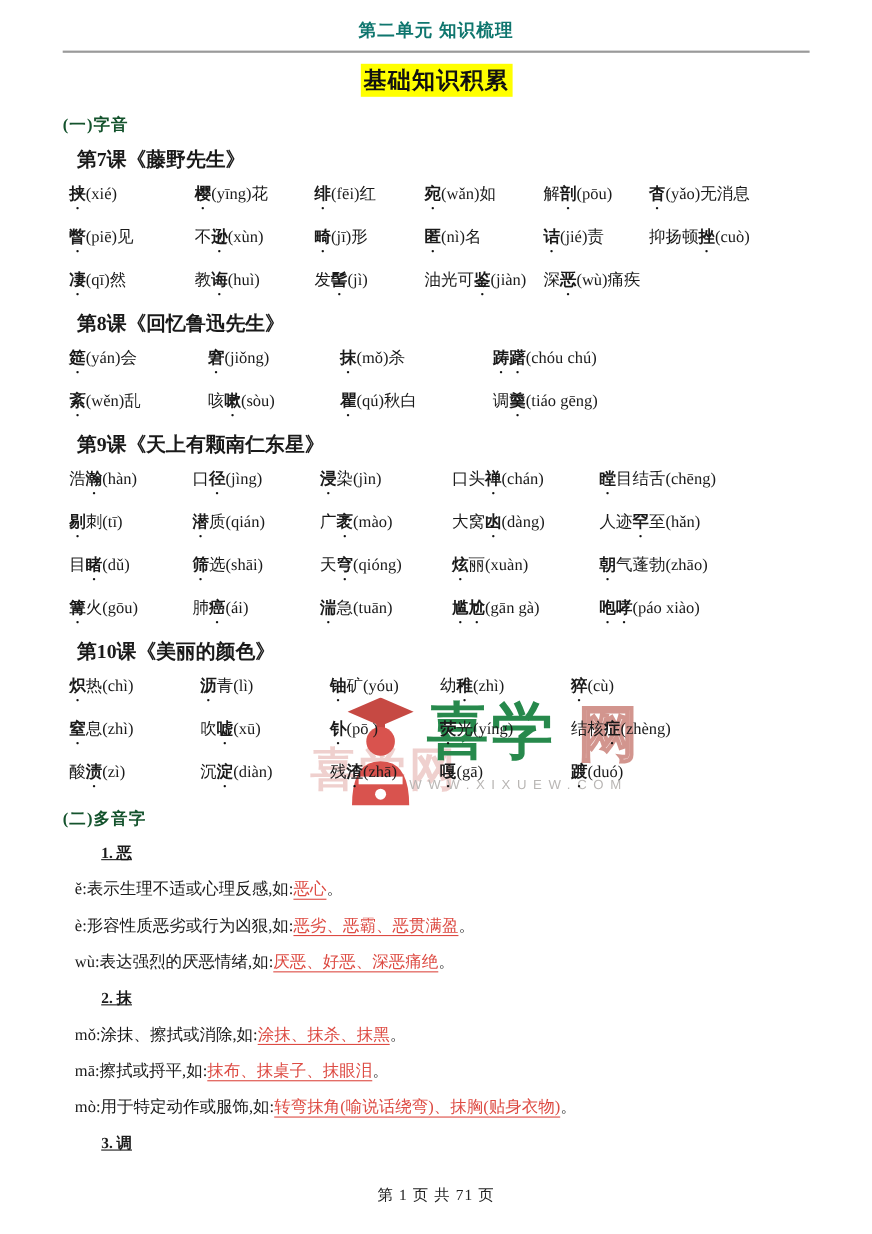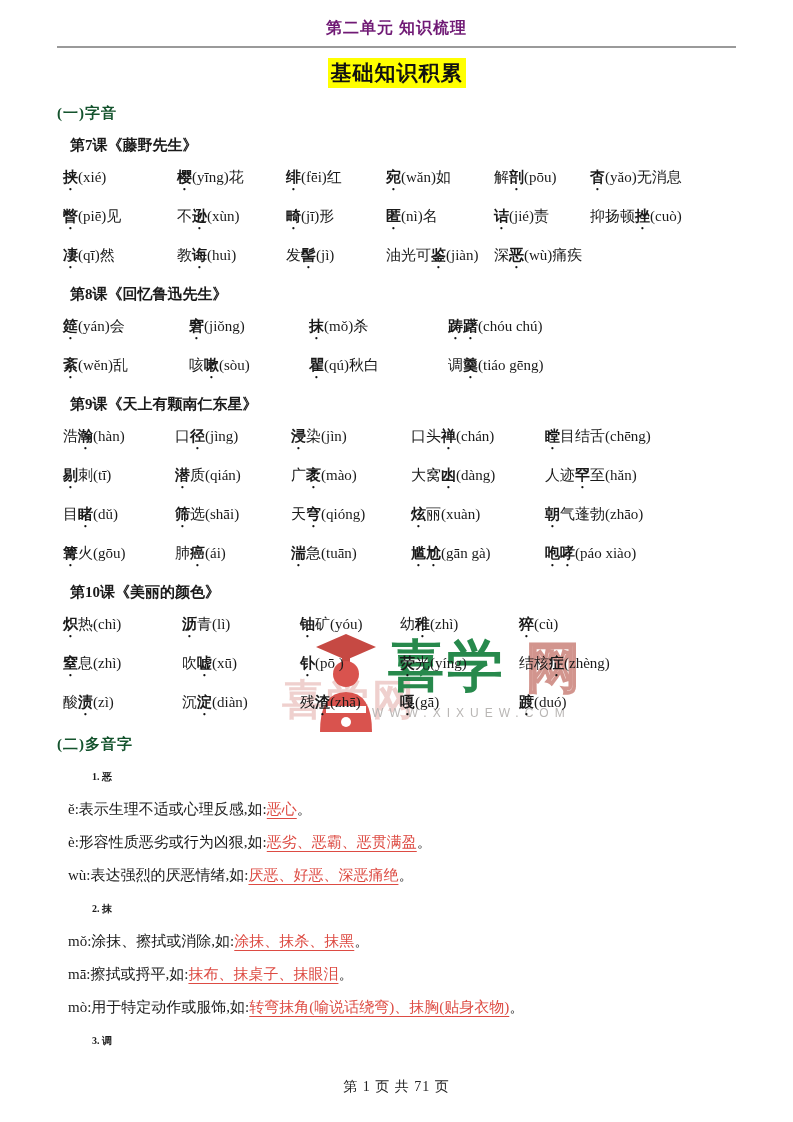--- a/index.html
+++ b/index.html
@@ -6,58 +6,58 @@
   .page{
     position:relative; width:793px; height:1122px; margin:0 auto;
     background:#ffffff; overflow:hidden;
     font-family:"Liberation Serif","DejaVu Serif",serif;
     color:#1a1a1a;
   }
   .content{position:relative; z-index:1;}
   
   .doc-title{
     padding-top:18px; text-align:center;
-    font-size:16px; font-weight:bold; color:#701a75;
+    font-size:16px; font-weight:bold; color:#0f766e;
     letter-spacing:1px;
   }
   .header-rule{
     margin:7px 57px 0 57px; height:0;
     border:none; border-top:2px solid #9a9a9a;
   }
   .highlight-wrap{margin-top:10px; text-align:center;}
   .highlight-title{
     display:inline-block; background:#ffff00; color:#111;
     font-size:21px; font-weight:bold; padding:1px 3px; letter-spacing:1px;
   }
   .subtitle{margin-top:14px; text-align:center; font-size:14px; color:#222;}
   
   .section-heading{
     margin:16px 0 0 57px; font-size:15px; font-weight:bold; color:#14532d;
     letter-spacing:1px;
   }
   
-  .lesson-title{margin:12px 0 0 70px; font-size:15px; font-weight:bold; line-height:20px;}
+  .lesson-title{margin:12px 0 0 70px; font-size:18px; font-weight:bold; line-height:20px;}
   .word-row{
     display:grid; margin:12px 0 0 63px; font-size:15px; line-height:20px;
     column-gap:4px;
   }
   .cols-l7{grid-template-columns:110px 105px 96px 104px 92px auto;}
   .cols-l8{grid-template-columns:122px 116px 135px auto;}
   .cols-l9{grid-template-columns:108px 112px 116px 130px auto;}
   .cols-l10{grid-template-columns:115px 114px 96px 115px auto;}
   .word-item{white-space:nowrap;}
   .key{
     font-weight:bold;
     -webkit-text-emphasis:filled dot #111;
     -webkit-text-emphasis-position:under left;
     text-emphasis:filled dot #111;
     text-emphasis-position:under left;
   }
   
-  .poly-head{margin:13px 0 0 92px; font-size:10px; font-weight:bold; line-height:20px;}
+  .poly-head{margin:13px 0 0 92px; font-size:14px; font-weight:bold; line-height:20px;text-decoration:underline;}
   .poly-line{margin:12px 0 0 68px; font-size:15px; line-height:21px;}
   .poly-py{font-size:15px;}
   .poly-ex{
     color:#dd4b43;
     text-decoration:underline;
     text-decoration-color:#dd4b43;
     text-underline-offset:4px;
     text-decoration-thickness:1px;
   }
   

